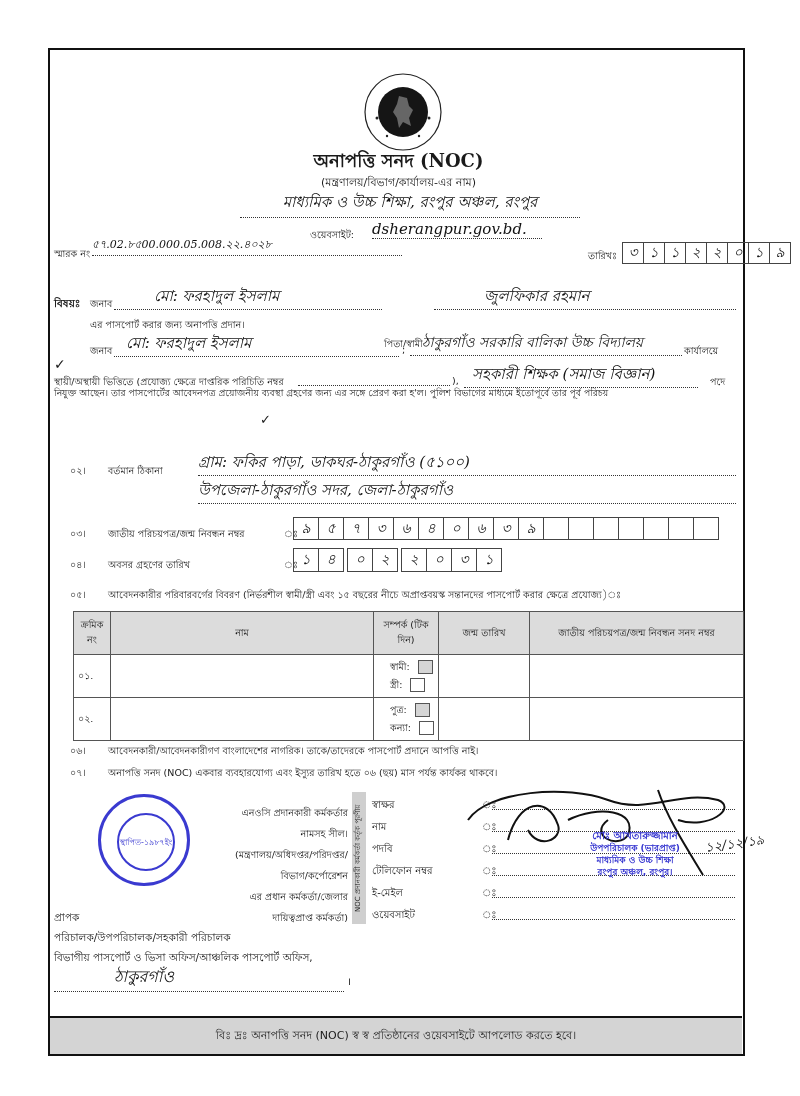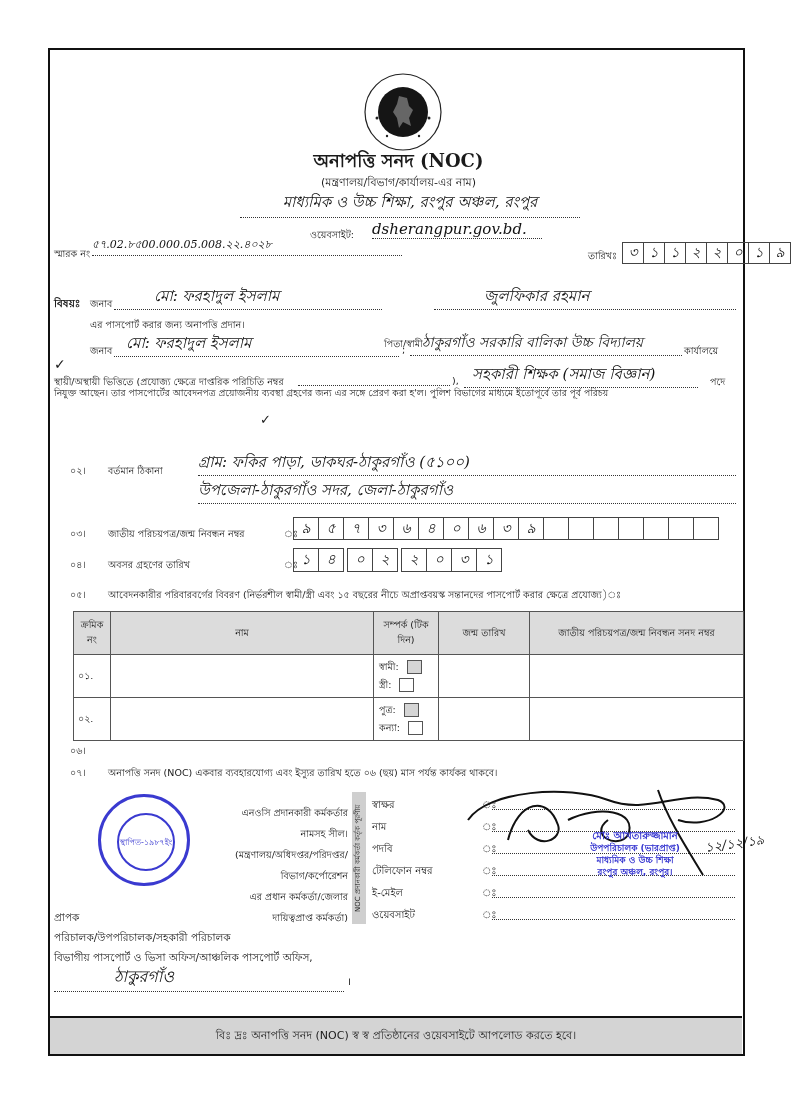--- a/index.html
+++ b/index.html
@@ -19,21 +19,21 @@
   .boxrow { position:absolute; display:flex; }
   .boxrow .bx { width:22px; height:22px; border:1px solid #444; margin-left:-1px;
                 display:flex; align-items:center; justify-content:center;
                 font-family:"DejaVu Serif", serif; font-style:italic; font-size:14px; box-sizing:border-box; }
   .boxrow .gap { width:4px; }
   table.fam { position:absolute; left:23px; top:561px; width:671px; border-collapse:collapse; font-size:9.5px; }
   table.fam th { background:#dcdcdc; border:1px solid #555; font-weight:normal; height:40px; text-align:center; }
   table.fam td { border:1px solid #555; height:40px; vertical-align:middle; }
   .chk { display:inline-block; width:13px; height:12px; border:1px solid #555; vertical-align:middle; margin-left:8px; background:#fff; }
   .chk.g { background:#d5d5d5; }
-  .rel { display:flex; flex-direction:column; gap:3px; padding-left:4px; }
+  .rel { display:flex; flex-direction:column; gap:3px; padding-left:15px; }
   .footerbar { position:absolute; left:0; bottom:0; width:692px; height:36px; border-top:2px solid #111;
                background:#d4d4d4; display:flex; align-items:center; justify-content:center; font-size:11px; }
   .seal { position:absolute; left:48px; top:744px; width:92px; height:92px; border-radius:50%;
           border:3px solid #3a3ad0; box-sizing:border-box; }
   .seal-inner { position:absolute; left:16px; top:16px; width:54px; height:54px; border-radius:50%; border:2px solid #3a3ad0;
                 display:flex; align-items:center; justify-content:center; color:#3a3ad0; font-size:8px; }
   .vstrip { position:absolute; left:302px; top:742px; width:14px; height:132px; background:#cfcfcf;
             writing-mode:vertical-rl; transform:rotate(180deg); font-size:7px; text-align:center; }
   .siglbl { position:absolute; left:322px; font-size:10px; }
   .sigcolon { position:absolute; left:432px; font-size:10px; }
@@ -200,20 +200,21 @@
           <div><span>কন্যা:</span><span class="chk"></span></div>
         </div>
       </td>
       <td></td>
       <td></td>
     </tr>
   </tbody>
     </table>
 
   <div class="abs small" style="left:20px;top:694px;">০৬।</div>
+  <div class="abs small" style="left:58px;top:694px;">আবেদনকারী/আবেদনকারীগণ বাংলাদেশের নাগরিক। তাকে/তাদেরকে পাসপোর্ট প্রদানে আপত্তি নাই।</div>
   <div class="abs small" style="left:20px;top:716px;">০৭।</div>
   <div class="abs small" style="left:58px;top:716px;">অনাপত্তি সনদ (NOC) একবার ব্যবহারযোগ্য এবং ইস্যুর তারিখ হতে ০৬ (ছয়) মাস পর্যন্ত কার্যকর থাকবে।</div>
 
   <div class="seal">
     <div class="seal-inner">
       <span>স্থাপিত-১৯৮৭ইং</span>
     </div>
   </div>
 
   <div class="abs" style="left:160px;top:752px;width:138px;text-align:right;font-size:9.5px;line-height:21px;">

